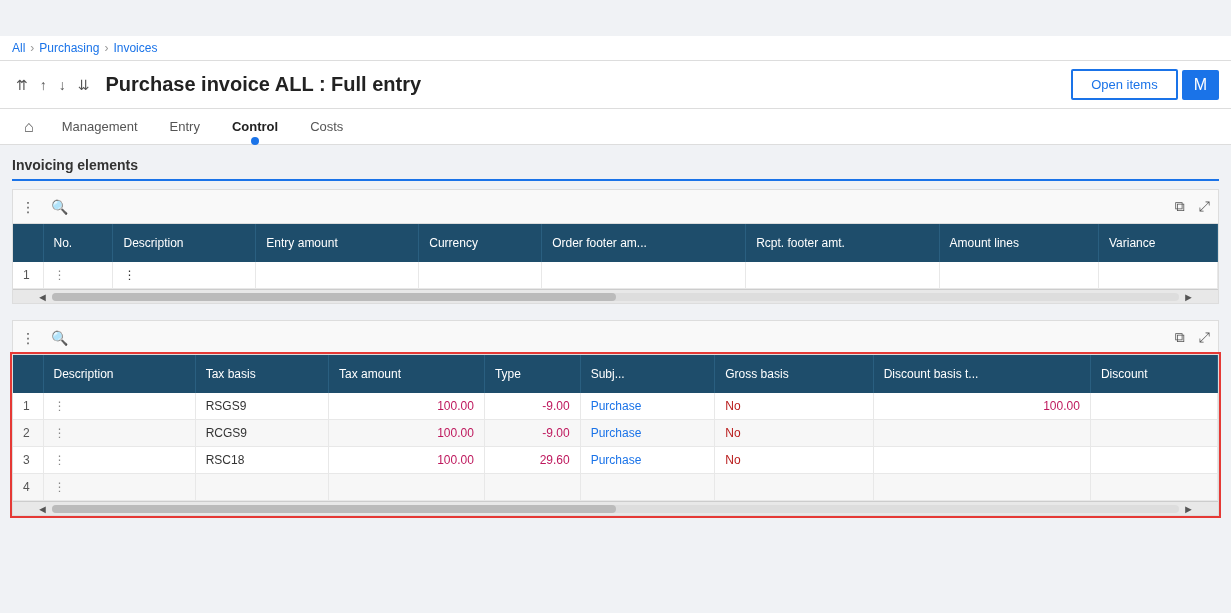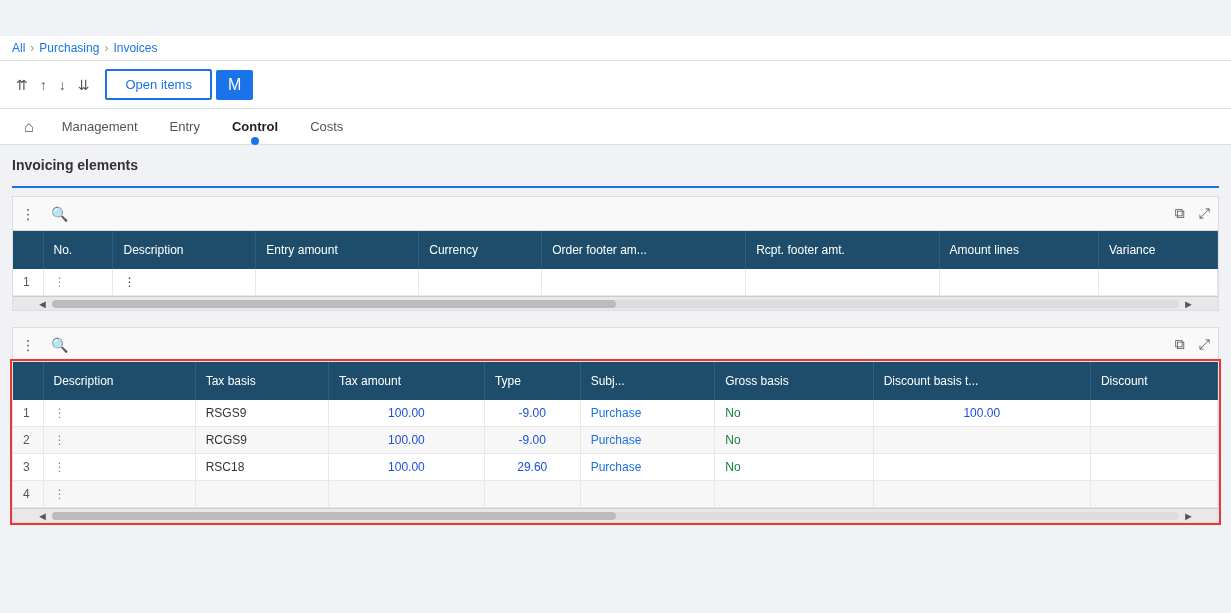--- a/index.html
+++ b/index.html
@@ -110,21 +110,21 @@
       background: #f0f2f5;
       height: calc(613px - 120px);
       overflow-y: auto;
     }
 
     .section-title {
       font-size: 14px;
       font-weight: bold;
       color: #333;
       margin-bottom: 8px;
-      padding-bottom: 13px;
+      padding-bottom: 6px;
       border-bottom: 2px solid #1a73e8;
     }
 
     
     .grid-toolbar {
       display: flex;
       align-items: center;
       padding: 6px 4px;
       background: #f9f9f9;
       border: 1px solid #ddd;
@@ -196,23 +196,23 @@
       height: 100%;
       background: #bbb;
       border-radius: 4px;
     }
 
     
     .tax-highlighted {
       outline: 2px solid #e53935;
     }
 
-    .amount-orange { color: #1d4ed8; text-align: center; }
+    .amount-orange { color: #be185d; text-align: right; }
     .type-purchase { color: #1a73e8; margin-left: 36px; }
-    .no-val { color: #15803d; }
+    .no-val { color: #b91c1c; }
 
     .scroll-arrow {
       font-size: 11px;
       color: #555;
       cursor: pointer;
       padding: 0 4px;
     }
   </style>
 </head>
 <body>
@@ -225,20 +225,21 @@
   <a href="#">Invoices</a>
 </div>
 
 <div class="header">
   <div class="header-nav-arrows">
     <button class="arrow-btn">⇈</button>
     <button class="arrow-btn">↑</button>
     <button class="arrow-btn">↓</button>
     <button class="arrow-btn">⇊</button>
   </div>
+  <div class="header-title">Purchase invoice ALL : Full entry</div>
   <button class="open-items-btn">Open items</button>
   <button class="more-btn">M</button>
 </div>
 
 <div class="tabs">
   <div class="tab-home">⌂</div>
   <div class="tab">Management</div>
   <div class="tab">Entry</div>
   <div class="tab active">Control</div>
   <div class="tab">Costs</div>

